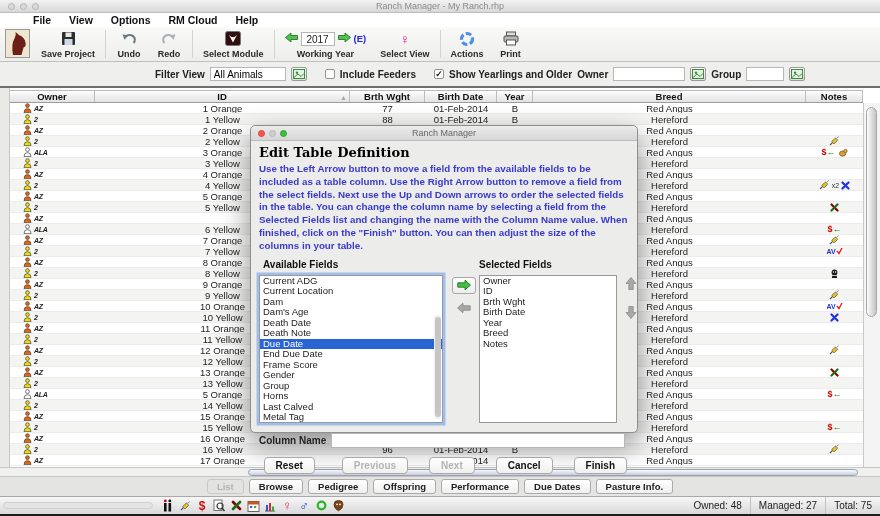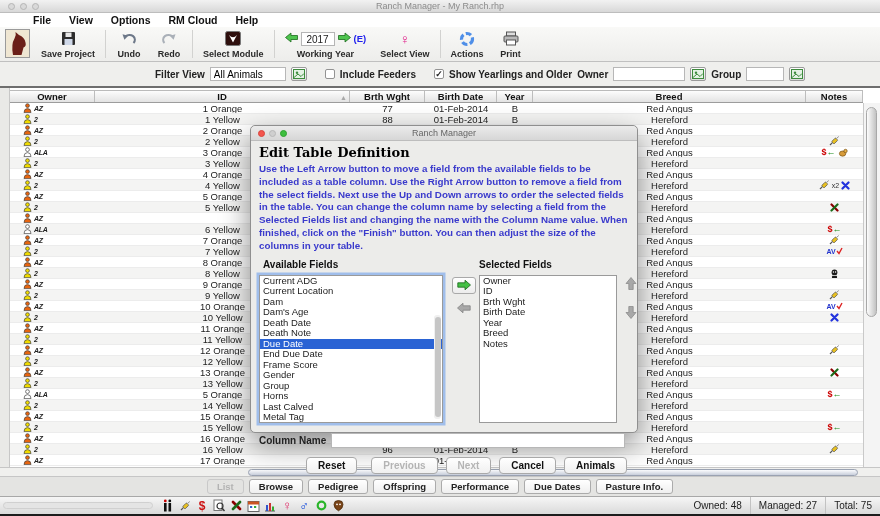--- a/index.html
+++ b/index.html
@@ -88,21 +88,21 @@
   .litem{height:10.5px;line-height:10.5px;padding-left:3px;font-size:9.5px;white-space:nowrap}
   .litem.selected{background:#2a63d4;color:#fff}
   .lscroll{position:absolute;right:1px;top:27%;width:7px;height:71%;background:#f0f0f0;border-radius:3px}
   .lthumb{position:absolute;left:0.5px;top:2%;width:6px;height:96%;background:#c6c6c6;border-radius:3px}
   .movearrows{position:absolute;left:192px;top:18px;width:26px;display:flex;flex-direction:column;align-items:center;gap:8px}
   .abtn{width:24px;height:17px;border:1px solid #a9a9a9;border-radius:3px;background:linear-gradient(#fff,#ececec);display:flex;align-items:center;justify-content:center}
   .updown{position:absolute;left:366px;top:18px;display:flex;flex-direction:column;gap:14px;align-items:center}
   .colname-row{display:flex;align-items:center;margin-top:8px}
   .colname-label{font-weight:bold;font-size:10px;width:72px}
   .colname-input{flex:1;height:15px;margin-right:4px}
-  .dlg-buttons{display:flex;justify-content:flex-end;gap:8px;margin-top:9px;padding-right:2px}
+  .dlg-buttons{display:flex;justify-content:flex-end;gap:21px;margin-top:9px;padding-right:2px}
   .dbtn{height:17px;padding:0 11px;border:1px solid #a9a9a9;border-radius:4px;background:linear-gradient(#fff,#f0f0f0);font-size:10px;font-weight:bold;line-height:15px;color:#111}
   .dbtn.disabled{color:#b4b4b4}
   .dbtn.reset{margin-right:6px}
 </style>
 </head>
 <body>
 
 <div class="screen">
 
   <div class="titlebar">
@@ -1058,18 +1058,18 @@
       </div>
       <div class="colname-row">
         <span class="colname-label">Column Name</span>
         <input class="fld colname-input" value="" style="">
       </div>
       <div class="dlg-buttons">
         <button class="dbtn reset">Reset</button>
         <button class="dbtn disabled">Previous</button>
         <button class="dbtn disabled">Next</button>
         <button class="dbtn">Cancel</button>
-        <button class="dbtn">Animals</button>
+        <button class="dbtn">Finish</button>
       </div>
     </div>
   </div>
 
 </div>
 
 </body></html>

